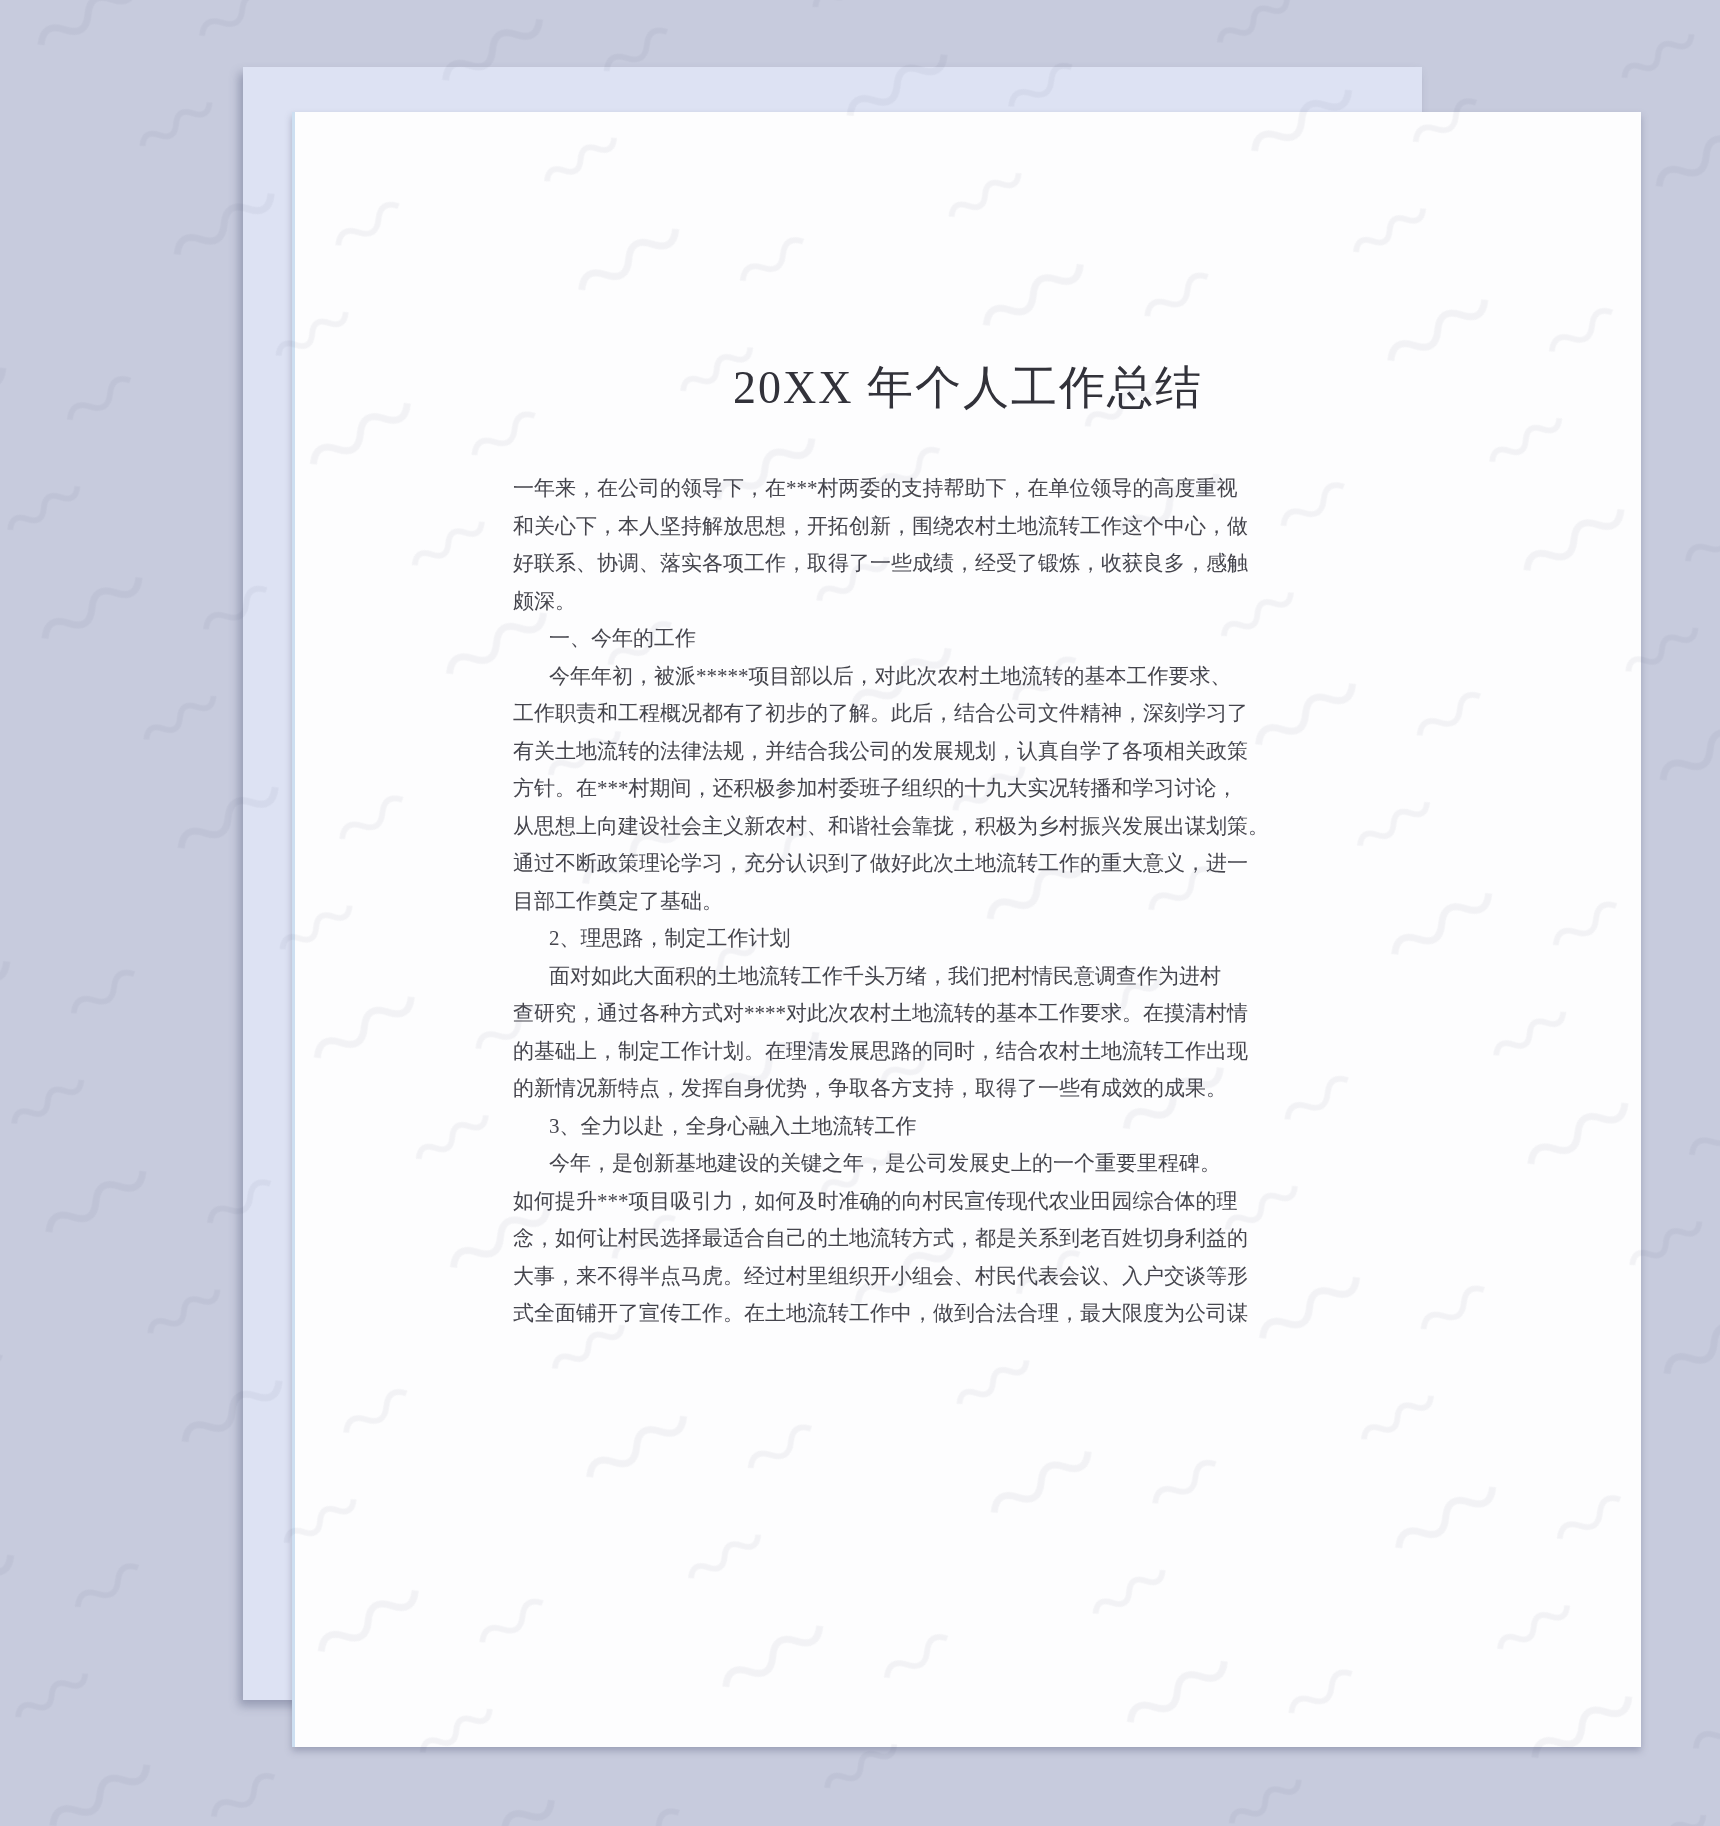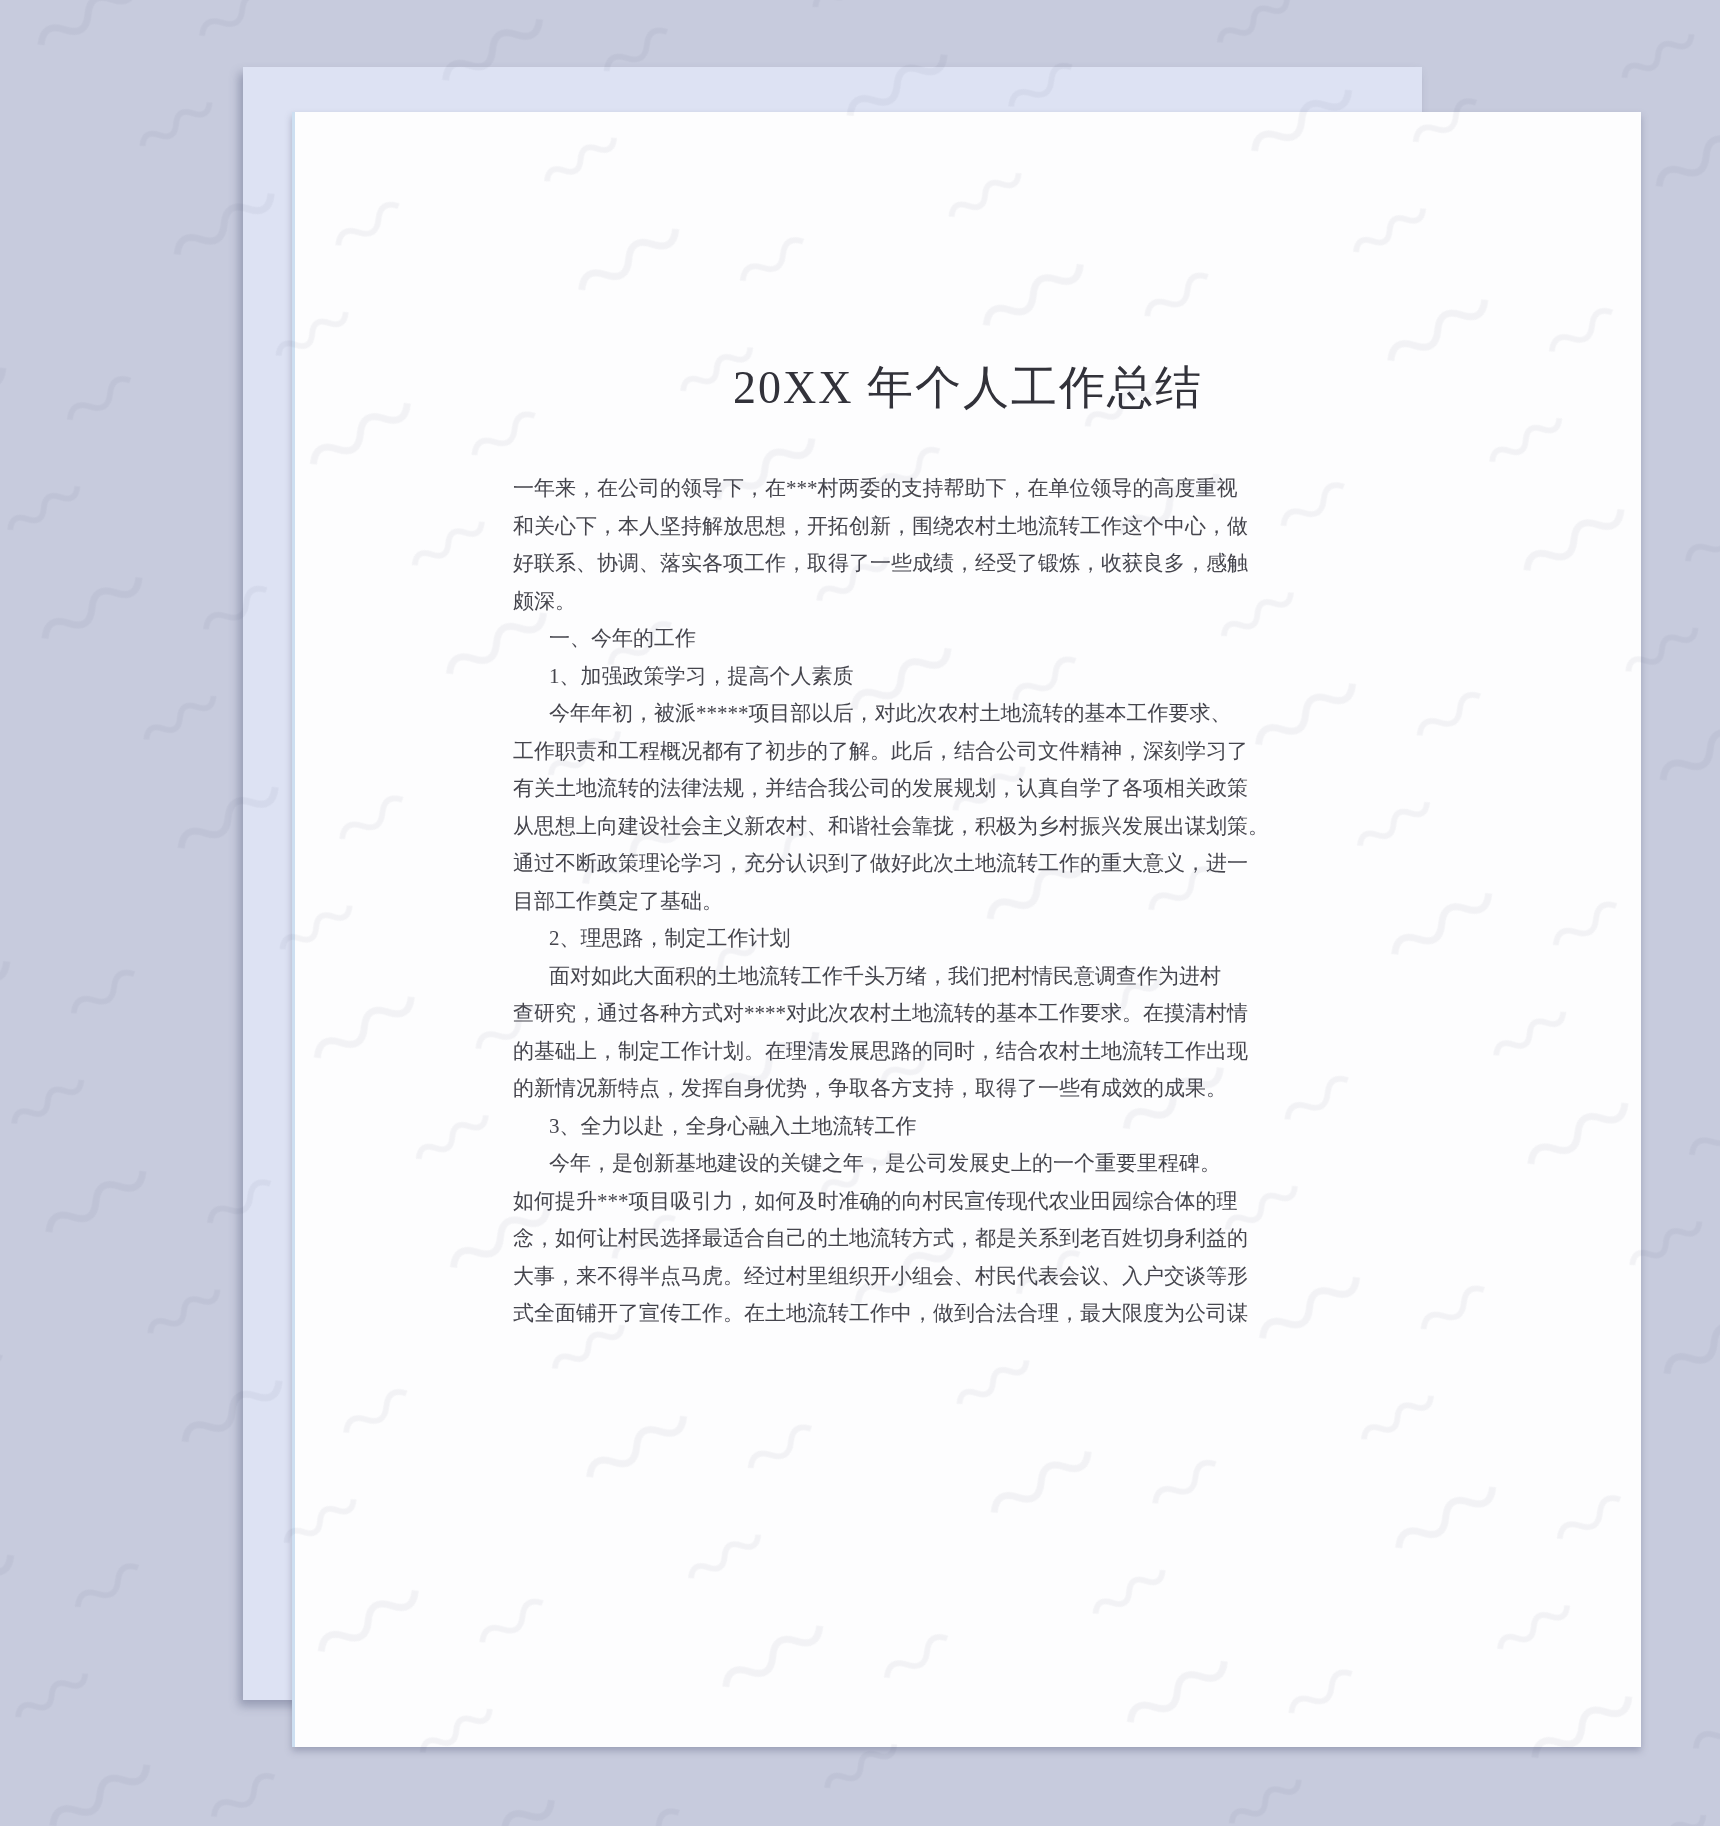--- a/index.html
+++ b/index.html
@@ -84,24 +84,24 @@
   <div class="back-page"></div>
 
   <div class="front-page">
     <h1 class="doc-title">20XX 年个人工作总结</h1>
     <div class="doc-body">
         <div class="line">一年来，在公司的领导下，在***村两委的支持帮助下，在单位领导的高度重视</div>
         <div class="line">和关心下，本人坚持解放思想，开拓创新，围绕农村土地流转工作这个中心，做</div>
         <div class="line">好联系、协调、落实各项工作，取得了一些成绩，经受了锻炼，收获良多，感触</div>
         <div class="line">颇深。</div>
         <div class="line indent">一、今年的工作</div>
-        <div class="line indent">1、加强政策学习，提高个人素质</div>
         <div class="line indent">今年年初，被派*****项目部以后，对此次农村土地流转的基本工作要求、</div>
         <div class="line">工作职责和工程概况都有了初步的了解。此后，结合公司文件精神，深刻学习了</div>
         <div class="line">有关土地流转的法律法规，并结合我公司的发展规划，认真自学了各项相关政策</div>
+        <div class="line">方针。在***村期间，还积极参加村委班子组织的十九大实况转播和学习讨论，</div>
         <div class="line">从思想上向建设社会主义新农村、和谐社会靠拢，积极为乡村振兴发展出谋划策。</div>
         <div class="line">通过不断政策理论学习，充分认识到了做好此次土地流转工作的重大意义，进一</div>
         <div class="line">目部工作奠定了基础。</div>
         <div class="line indent">2、理思路，制定工作计划</div>
         <div class="line indent">面对如此大面积的土地流转工作千头万绪，我们把村情民意调查作为进村</div>
         <div class="line">查研究，通过各种方式对****对此次农村土地流转的基本工作要求。在摸清村情</div>
         <div class="line">的基础上，制定工作计划。在理清发展思路的同时，结合农村土地流转工作出现</div>
         <div class="line">的新情况新特点，发挥自身优势，争取各方支持，取得了一些有成效的成果。</div>
         <div class="line indent">3、全力以赴，全身心融入土地流转工作</div>
         <div class="line indent">今年，是创新基地建设的关键之年，是公司发展史上的一个重要里程碑。</div>

